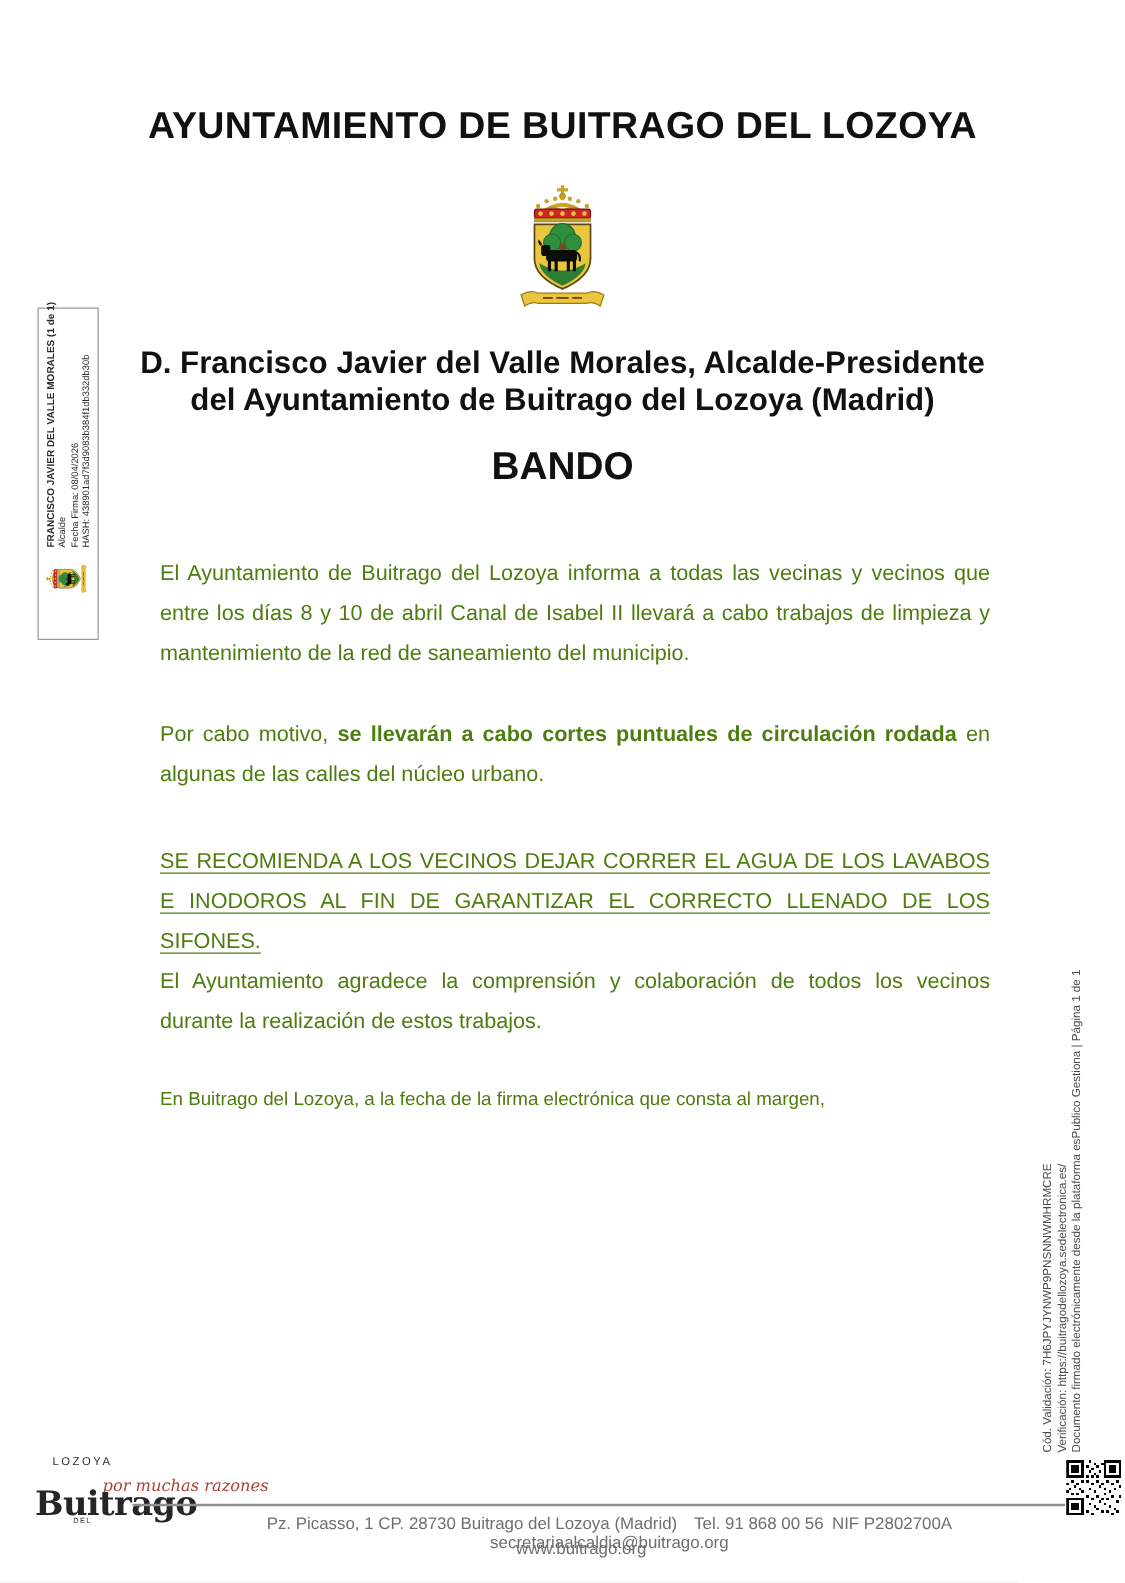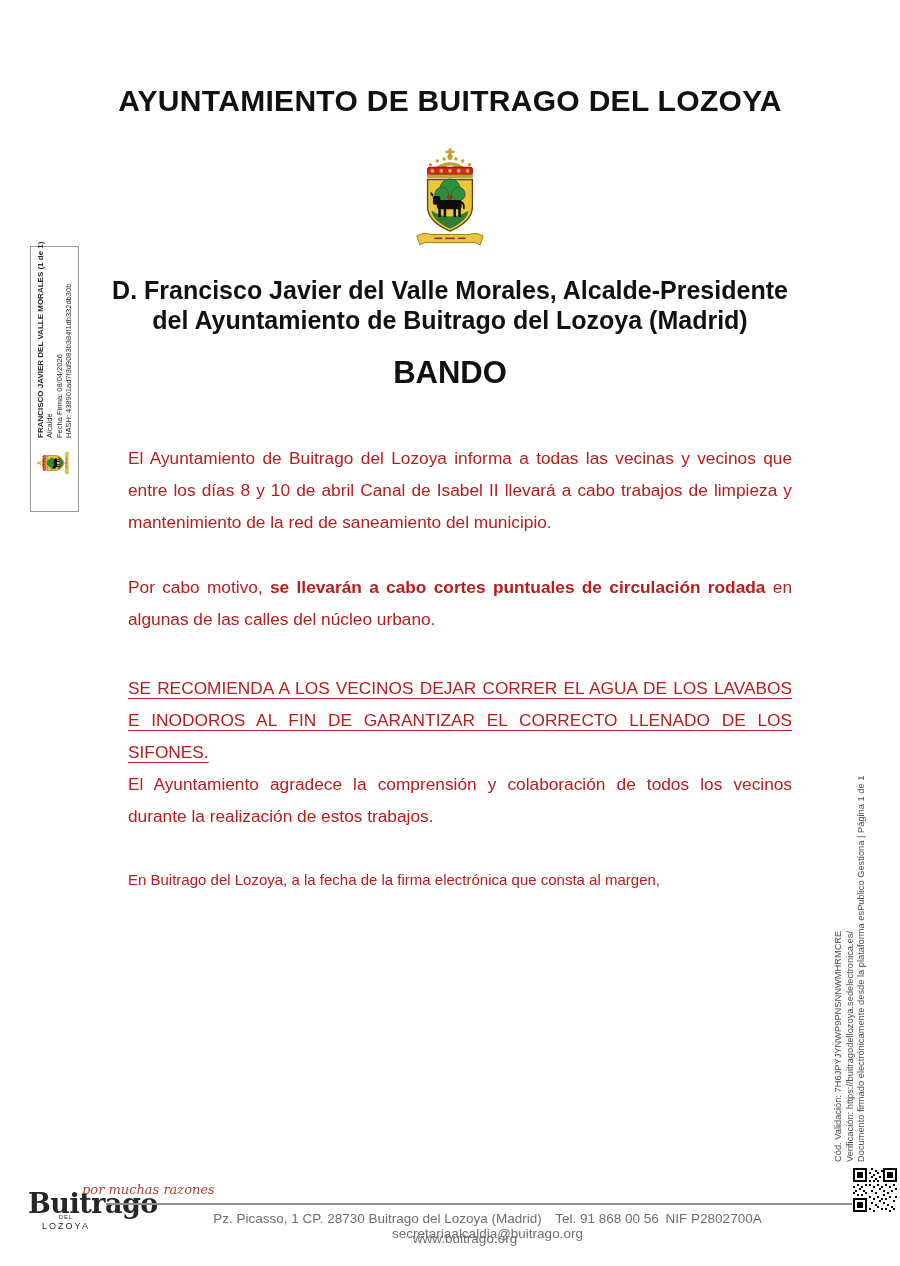--- a/index.html
+++ b/index.html
@@ -12,21 +12,21 @@
   .doc-title{
     position:absolute;top:84px;left:0;right:0;text-align:center;
     font-size:30px;font-weight:bold;letter-spacing:.3px;color:#111;
   }
   .escudo-main{position:absolute;top:146px;left:50%;transform:translateX(-50%);}
   .author-line{position:absolute;left:0;right:0;text-align:center;font-weight:bold;font-size:25px;color:#111;}
   .author-1{top:276px;}
   .author-2{top:306px;}
   .bando{position:absolute;top:355px;left:0;right:0;text-align:center;font-weight:bold;font-size:31px;color:#111;}
   
-  .para{position:absolute;left:128px;width:664px;font-size:17.3px;line-height:32px;text-align:justify;color:#b91c1c;}
+  .para{position:absolute;left:128px;width:664px;font-size:17.3px;line-height:32px;text-align:justify;color:#4d7c0f;}
   .p1{top:442px;}
   .p2{top:571px;}
   .p3{top:672px;text-decoration:underline;text-underline-offset:4px;}
   .p4{top:768px;}
   .p5{top:869px;font-size:15px;line-height:22px;text-align:left;}
   
   .sig-box{position:absolute;left:30px;top:246px;width:47px;height:264px;border:1px solid #9a9a9a;background:#fff;}
   .sig-text{
     position:absolute;left:36px;top:438px;width:192px;
     transform:rotate(-90deg);transform-origin:0 0;
@@ -36,21 +36,21 @@
   .escudo-side{position:absolute;left:40px;top:446px;transform:rotate(-90deg);}
   
   .validation{
     position:absolute;left:833px;top:1162px;width:424px;
     transform:rotate(-90deg);transform-origin:0 0;
     font-size:9.3px;line-height:11.6px;color:#4c4c4c;white-space:nowrap;
   }
   
   .logo-name{position:absolute;left:28px;top:1188px;font-family:"DejaVu Serif","Liberation Serif",serif;font-size:27px;font-weight:600;color:#262626;letter-spacing:-.5px;}
   .logo-del{position:absolute;left:30px;top:1214px;width:72px;text-align:center;font-size:6px;letter-spacing:1px;color:#2e2e2e;}
-  .logo-lozoya{position:absolute;left:30px;top:1221px;width:72px;text-align:center;font-size:9px;letter-spacing:2px;color:#2e2e2e;}
+  .logo-lozoya{position:absolute;left:30px;top:1164px;width:72px;text-align:center;font-size:9px;letter-spacing:2px;color:#2e2e2e;}
   .logo-tagline{position:absolute;left:62px;top:1182px;font-family:"DejaVu Serif","Liberation Serif",serif;font-style:italic;font-size:13px;color:#a94438;margin-left:20px;}
   .footer-rule{position:absolute;left:106px;top:1203px;width:746px;height:2px;background:#8f8f8f;}
   .footer-address{position:absolute;left:120px;top:1211px;width:735px;text-align:center;font-size:13.5px;color:#6f6f68;}
   .footer-web{position:absolute;left:90px;top:1231px;width:750px;text-align:center;font-size:13.5px;color:#6f6f68;}
   .qr{position:absolute;left:853px;top:1168px;width:44px;height:44px;}
 </style>
 </head>
 <body>
 
 <svg width="0" height="0" style="position:absolute" aria-hidden="true">

